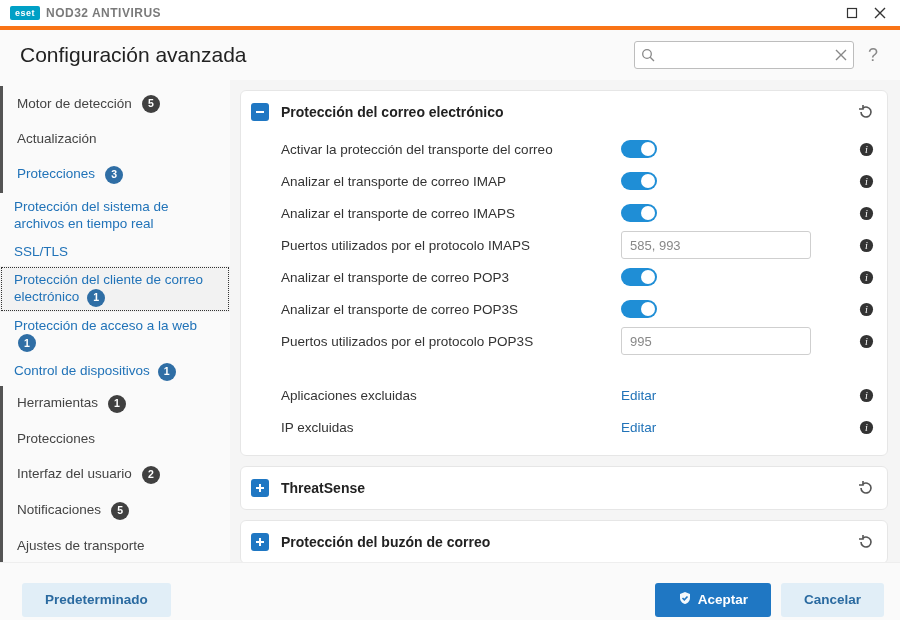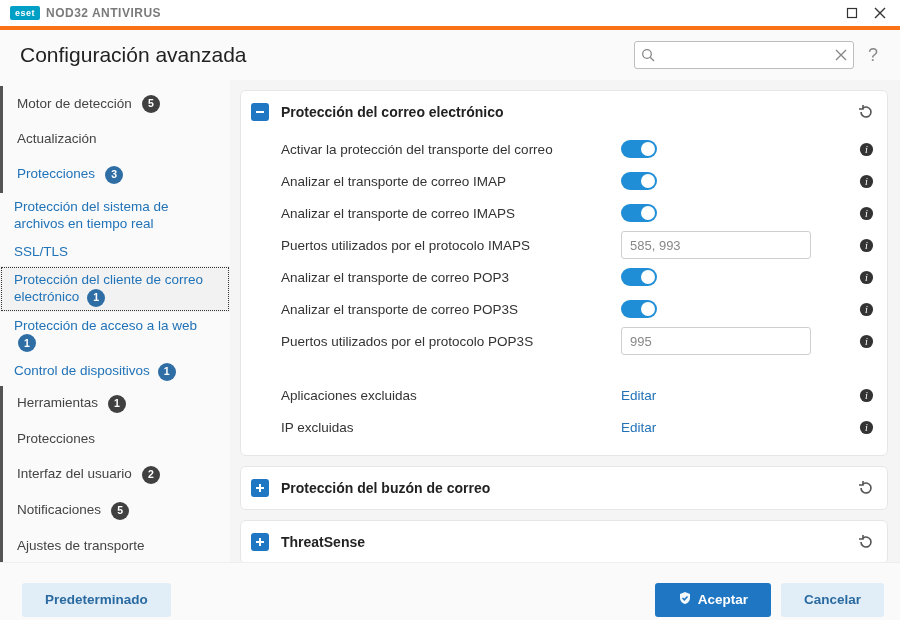--- a/index.html
+++ b/index.html
@@ -515,39 +515,39 @@
     </div>
 
     <div class="panel">
       <div class="panel-header">
         <span class="expander">
           <svg viewBox="0 0 10 10">
               <rect x="4" y="1" width="2" height="8" fill="currentColor"></rect>
               <rect x="1" y="4" width="8" height="2" fill="currentColor"></rect>
             </svg>
         </span>
-        <span class="panel-title">Protección del buzón de correo</span>
+        <span class="panel-title">ThreatSense</span>
         <span class="undo">
           <svg width="18" height="18" viewBox="0 0 18 18">
               <path d="M4 9 a5 5 0 1 0 2 -4" fill="none" stroke="currentColor" stroke-width="1.6"></path>
               <path d="M6 2 L6 6 L2 6" fill="none" stroke="currentColor" stroke-width="1.6"></path>
             </svg>
         </span>
       </div>
     </div>
 
     <div class="panel">
       <div class="panel-header">
         <span class="expander">
           <svg viewBox="0 0 10 10">
               <rect x="4" y="1" width="2" height="8" fill="currentColor"></rect>
               <rect x="1" y="4" width="8" height="2" fill="currentColor"></rect>
             </svg>
         </span>
-        <span class="panel-title">ThreatSense</span>
+        <span class="panel-title">Protección del buzón de correo</span>
         <span class="undo">
           <svg width="18" height="18" viewBox="0 0 18 18">
               <path d="M4 9 a5 5 0 1 0 2 -4" fill="none" stroke="currentColor" stroke-width="1.6"></path>
               <path d="M6 2 L6 6 L2 6" fill="none" stroke="currentColor" stroke-width="1.6"></path>
             </svg>
         </span>
       </div>
     </div>
 
   </div>

